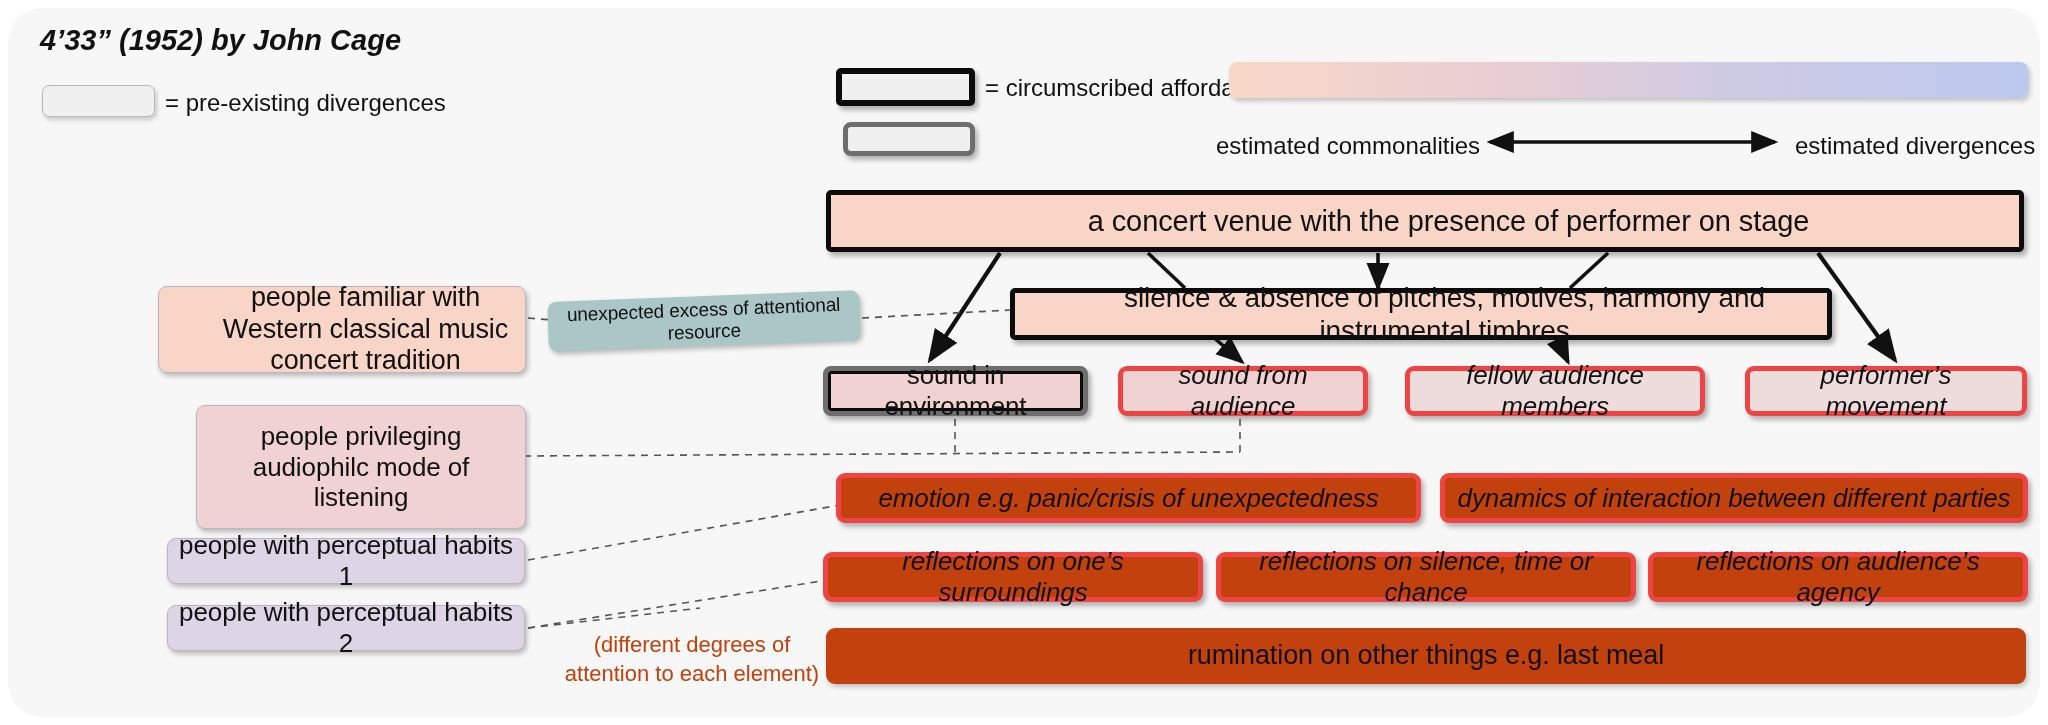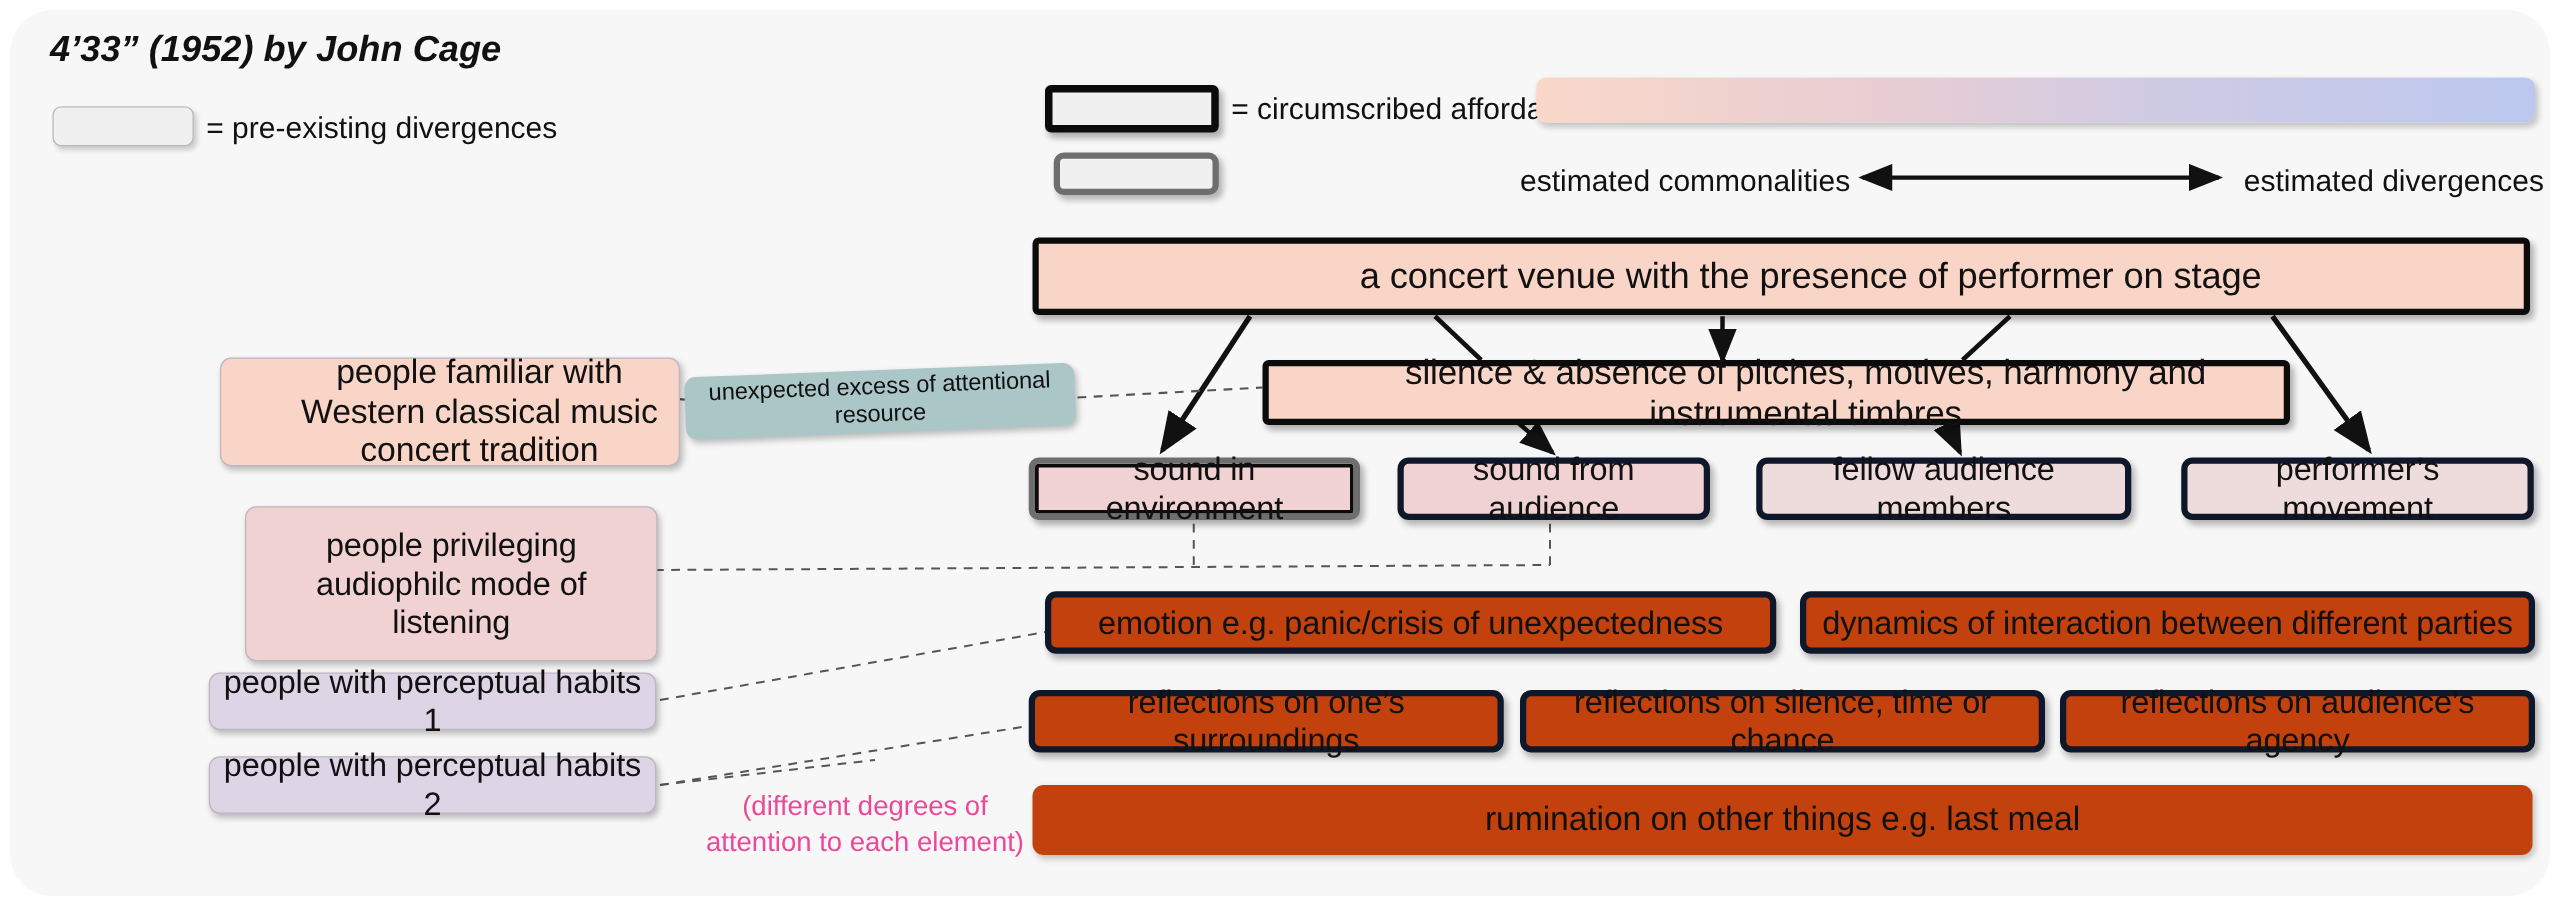--- a/index.html
+++ b/index.html
@@ -9,22 +9,22 @@
           background:#f7f7f7;border-radius:34px;}
   .node{position:absolute;box-sizing:border-box;display:flex;align-items:center;
         justify-content:center;text-align:center;line-height:1.18;
         color:#111;letter-spacing:-.1px;}
   .nd-txt{display:block;padding:0 10px;}
   
   .circ{            
         border:5px solid #0b0b0b;border-radius:5px;
         box-shadow:3px 4px 5px rgba(0,0,0,.30);}
   .pref{            
-        border:5px solid #0f172a;border-radius:9px;
-        box-shadow:3px 4px 5px rgba(0,0,0,.28);}
+        border:5px solid #ef4444;border-radius:9px;
+        box-shadow:3px 4px 5px rgba(0,0,0,.28);font-style:italic;}
   .both{            
         border:5px solid #6e6e6e;border-radius:8px;
         box-shadow:inset 0 0 0 3px #0b0b0b, 3px 4px 5px rgba(0,0,0,.30);}
   .soft{            
         border:1.5px solid #bdb5c2;border-radius:9px;
         box-shadow:2px 3px 5px rgba(0,0,0,.25);}
   .plain{           
         border:none;border-radius:9px;
         box-shadow:2px 3px 5px rgba(0,0,0,.22);}
   
@@ -43,21 +43,21 @@
   #grad{position:absolute;left:1229px;top:62px;width:799px;height:36px;border-radius:8px;
         background:linear-gradient(90deg,#f9d8c9 0%,#e6cdd4 38%,#cfcbe4 62%,#bcc8ef 100%);
         box-shadow:2px 3px 5px rgba(0,0,0,.22);}
   #grad-left{position:absolute;left:1216px;top:132px;font-size:24px;white-space:nowrap;}
   #grad-right{position:absolute;left:1486px;top:132px;font-size:24px;white-space:nowrap;}
   svg.wires{position:absolute;left:0;top:0;width:2048px;height:725px;
             pointer-events:none;overflow:visible;}
   #teal-tag{position:absolute;left:548px;top:296px;width:312px;height:50px;
             transform:rotate(-2.2deg);font-size:19px;border-radius:9px;}
   #diff-deg{position:absolute;left:562px;top:630px;width:260px;font-size:22px;
-            text-align:center;line-height:1.32;color:#ec4899;}
+            text-align:center;line-height:1.32;color:#c2410c;}
 </style>
 </head>
 <body>
 
 <div id="stage">
   <div id="canvas"></div>
 
   <div id="title">4’33” (1952) by John Cage</div>
 
   <div class="legend-swatch f-grey" style="left:42px;top:85px;width:113px;height:32px;border:1.6px solid #b9b9b9;border-radius:7px;box-shadow:2px 3px 4px rgba(0,0,0,.18);"></div>
@@ -106,21 +106,21 @@
     <line x1="955" y1="452" x2="955" y2="412" stroke="#555" stroke-width="1.6" stroke-dasharray="7,6"></line>
     <line x1="1240" y1="452" x2="1240" y2="412" stroke="#555" stroke-width="1.6" stroke-dasharray="7,6"></line>
 
     <line x1="528" y1="560" x2="840" y2="505" stroke="#555" stroke-width="1.6" stroke-dasharray="7,6"></line>
 
     <line x1="528" y1="628" x2="840" y2="578" stroke="#555" stroke-width="1.6" stroke-dasharray="7,6"></line>
 
     <line x1="528" y1="628" x2="700" y2="608" stroke="#555" stroke-width="1.6" stroke-dasharray="7,6"></line>
   </svg>
 
-  <div class="node f-peach soft" style="left:176px;top:286px;width:368px;height:87px;font-size:27px;">
+  <div class="node f-peach soft" style="left:158px;top:286px;width:368px;height:87px;font-size:27px;">
     <span class="nd-txt">people familiar with Western classical music concert tradition</span>
   </div>
 
   <div class="node f-pink soft" style="left:196px;top:405px;width:330px;height:124px;font-size:26px;">
     <span class="nd-txt">people privileging audiophilc mode of listening</span>
   </div>
 
   <div class="node f-lav soft" style="left:167px;top:538px;width:358px;height:46px;font-size:26px;">
     <span class="nd-txt">people with perceptual habits 1</span>
   </div>

